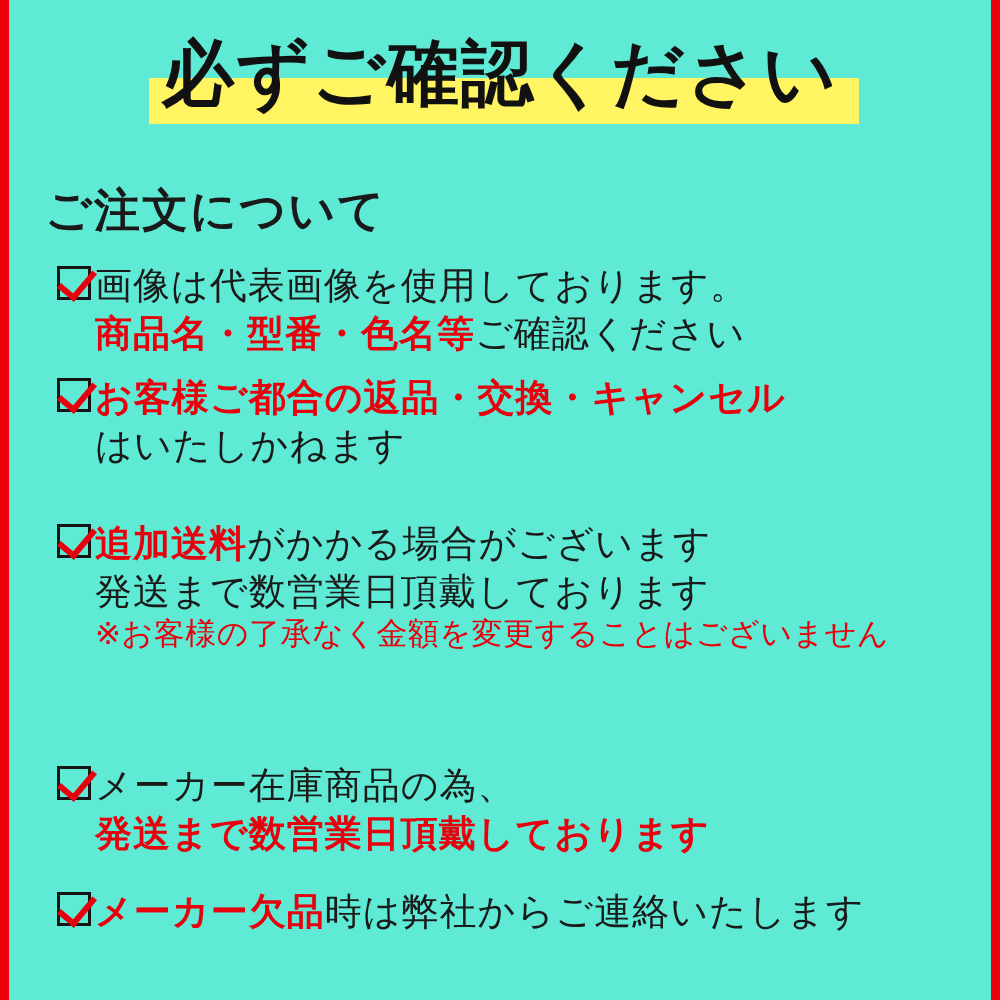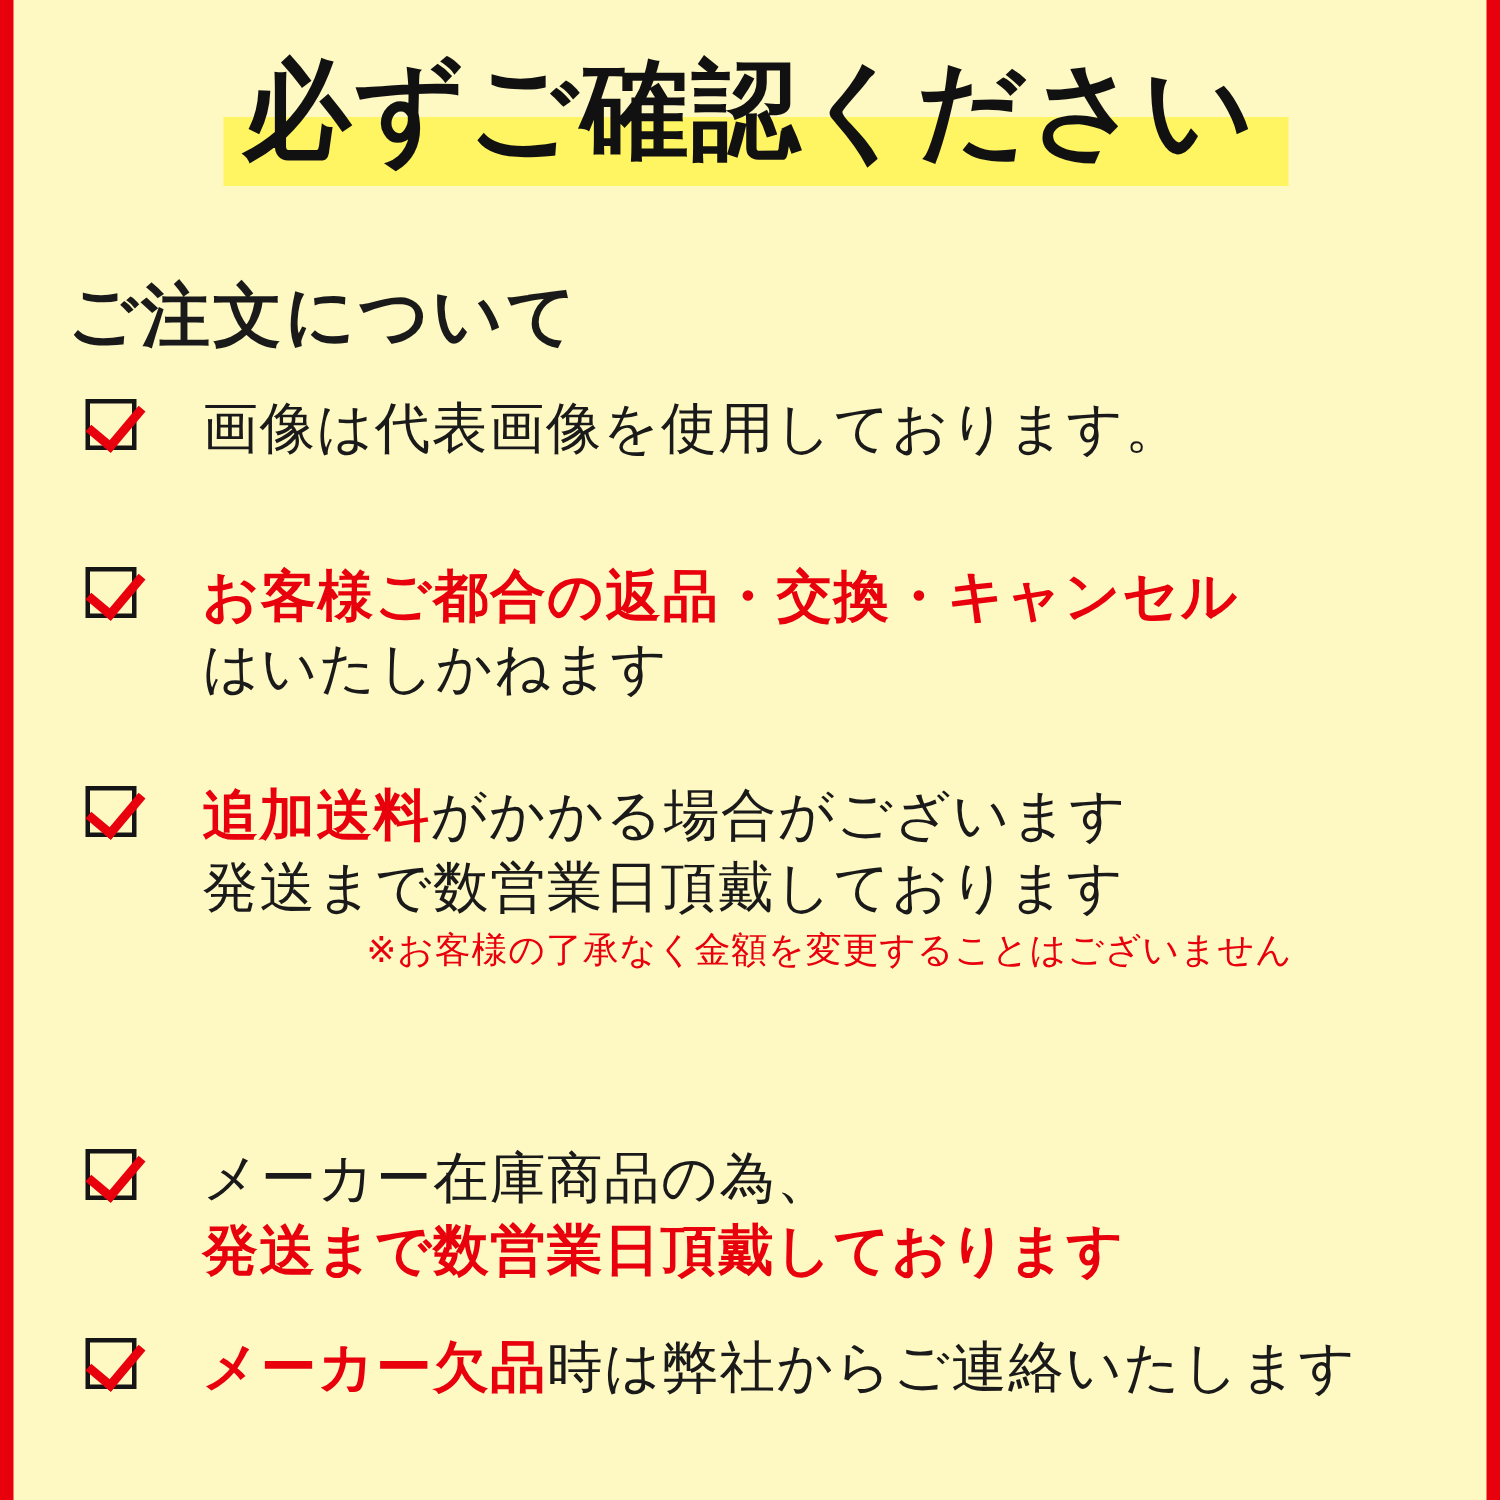--- a/index.html
+++ b/index.html
@@ -11,21 +11,21 @@
     height: 1000px;
     background: #ffffff;
     font-family: "Liberation Serif", "DejaVu Serif", serif;
     overflow: hidden;
   }
   .page {
     position: relative;
     width: 1000px;
     height: 1000px;
     box-sizing: border-box;
-    background: #fef9c3;
+    background: #5eead4;
   }
   
   .edge-left, .edge-right {
     position: absolute;
     top: 0;
     width: 9px;
     height: 1000px;
     background: #e8000d;
   }
   .edge-left { left: 0; }
@@ -101,42 +101,41 @@
     position: absolute;
     left: 6px;
     top: -6px;
     width: 16px;
     height: 30px;
     border-right: 6px solid #e8000d;
     border-bottom: 6px solid #e8000d;
     transform: rotate(40deg);
   }
   .lines {
-    margin-left: 86px;
+    margin-left: 46px;
   }
   .line {
     font-family: "DejaVu Sans", "Liberation Sans", sans-serif;
     font-size: 37px;
     line-height: 48px;
     color: #1a1a1a;
     letter-spacing: 1px;
     white-space: nowrap;
   }
   .line.red {
     color: #e8000d;
     font-weight: bold;
   }
   .note {
     font-family: "DejaVu Sans", "Liberation Sans", sans-serif;
-    font-size: 24px;
+    font-size: 31px;
     line-height: 34px;
     color: #e8000d;
     letter-spacing: 0.5px;
     white-space: nowrap;
-    text-align: center;
   }
   .seg-red { color: #e8000d; font-weight: bold; }
   .seg-dark { color: #1a1a1a; font-weight: normal; }
 
   #item-1 { top: 262px; }
   #item-2 { top: 374px; }
   #item-3 { top: 520px; }
   #item-4 { top: 762px; }
   #item-5 { top: 888px; }
 </style>
@@ -154,20 +153,21 @@
       <div class="title-hl"></div>
       <div class="title">必ずご確認ください</div>
     </div>
 
     <div class="heading" id="heading-order">ご注文について</div>
 
     <div class="item" id="item-1">
       <span class="check"></span>
       <div class="lines">
         <div class="line">画像は代表画像を使用しております。</div>
+        <div class="line"><span class="seg-red">商品名・型番・色名等</span><span class="seg-dark">ご確認ください</span></div>
       </div>
     </div>
 
     <div class="item" id="item-2">
       <span class="check"></span>
       <div class="lines">
         <div class="line red">お客様ご都合の返品・交換・キャンセル</div>
         <div class="line">はいたしかねます</div>
       </div>
     </div>

